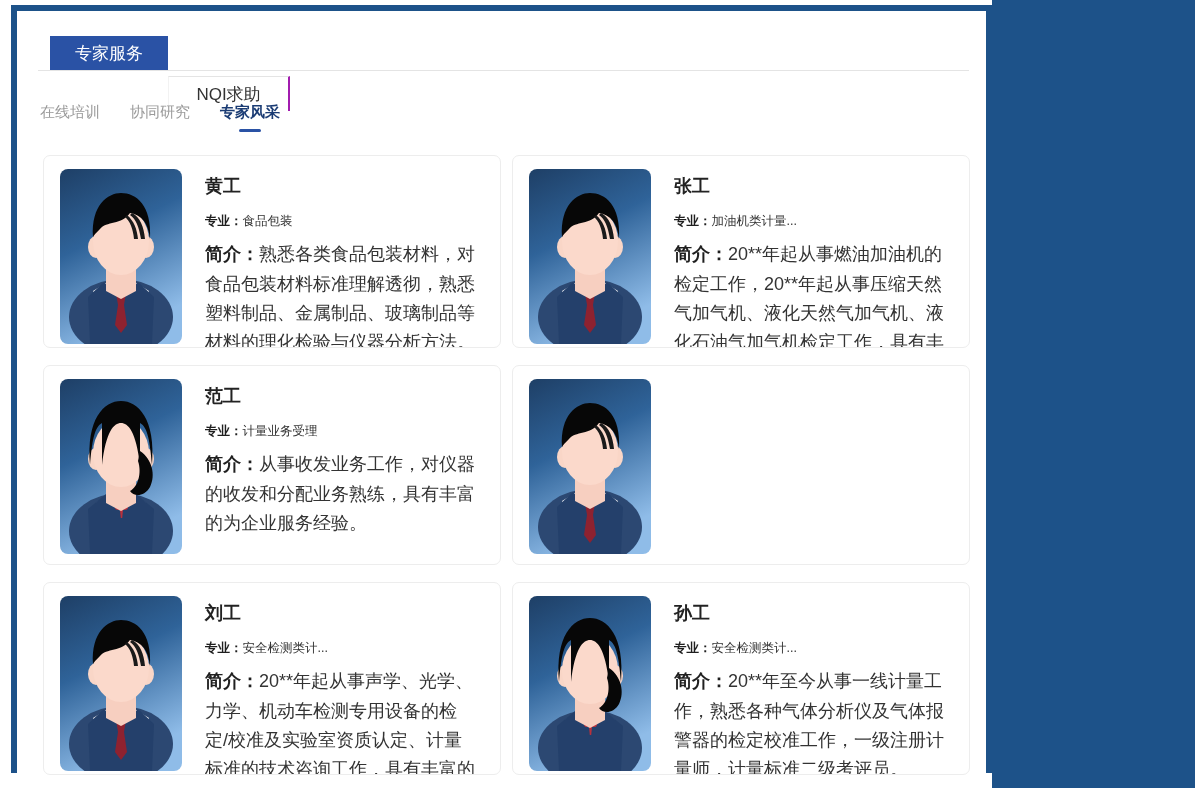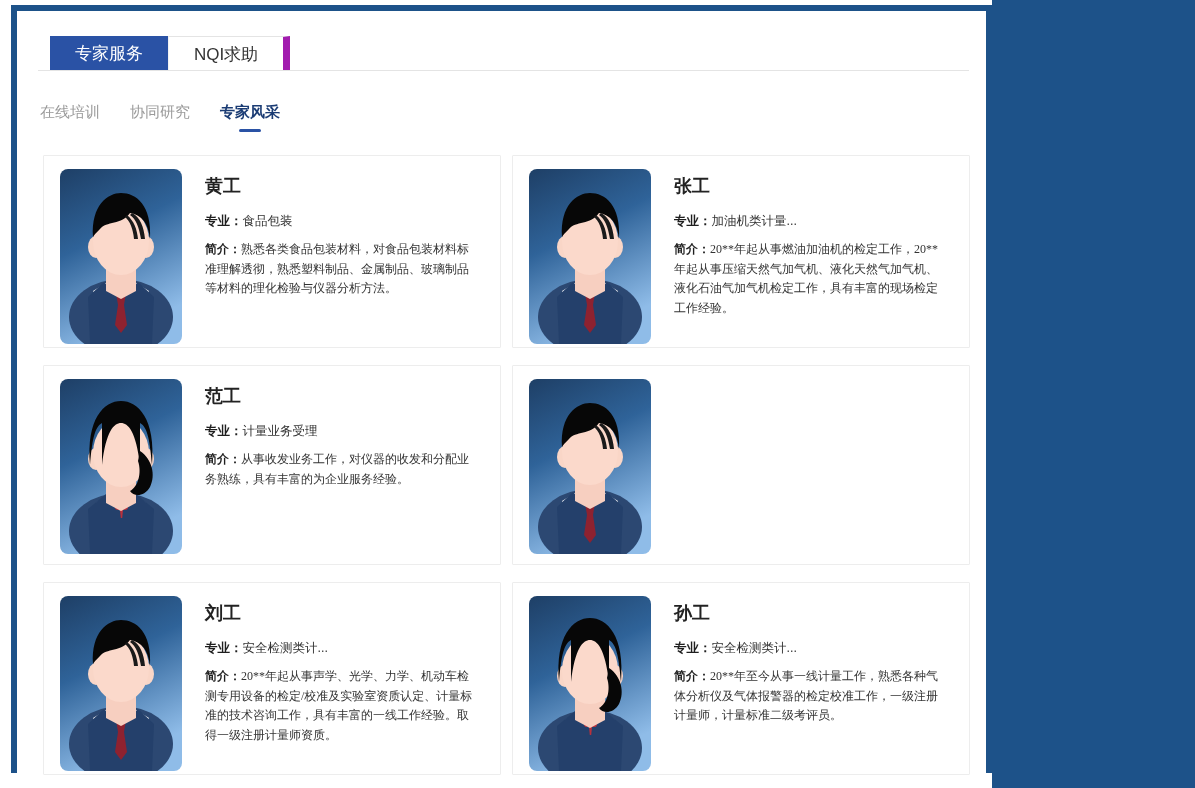--- a/index.html
+++ b/index.html
@@ -68,22 +68,23 @@
     width: 118px;
     background: #2a52a5;
     color: #ffffff;
   }
   .tab.inactive {
     left: 151px;
     width: 122px;
     background: #ffffff;
     color: #333333;
     border-top: 1px solid #e4e4e4;
-    border-right: 7px solid #a21caf;
+    border-right: 2px solid #a21caf;
     border-left: 1px solid #f2f2f2;
+    margin-top: 40px;
   }
 
   
   #subnav {
     position: absolute;
     left: 21px; top: 72px;
     height: 34px;
     display: flex;
     align-items: center;
     gap: 26px;
@@ -119,21 +120,21 @@
     display: grid;
     grid-template-columns: 458px 458px;
     column-gap: 11px;
     row-gap: 17px;
   }
   .expert-card {
     position: relative;
     height: 193px;
     background: #ffffff;
     border: 1px solid #ededed;
-    border-radius: 1px;
+    border-radius: 7px;
     display: flex;
     padding: 13px 24px 13px 16px;
     overflow: hidden;
   }
   .expert-card.tall { height: 200px; }
 
   
   .avatar {
     flex: 0 0 auto;
     width: 122px; height: 175px;
@@ -159,24 +160,23 @@
   .expert-field {
     font-size: 12.5px;
     color: #333333;
     line-height: 1.5;
     margin-bottom: 10px;
     white-space: nowrap;
     overflow: hidden;
     text-overflow: ellipsis;
   }
   .expert-intro {
-    font-size: 12px;
+    font-size: 18px;
     color: #333333;
     line-height: 1.62;
-    font-family: Liberation Serif, serif;
   }
   .lbl { font-weight: bold; color: #1f1f1f; }
 </style>
 </head>
 <body>
 
 <div id="blue-panel">
   
   
 </div>

